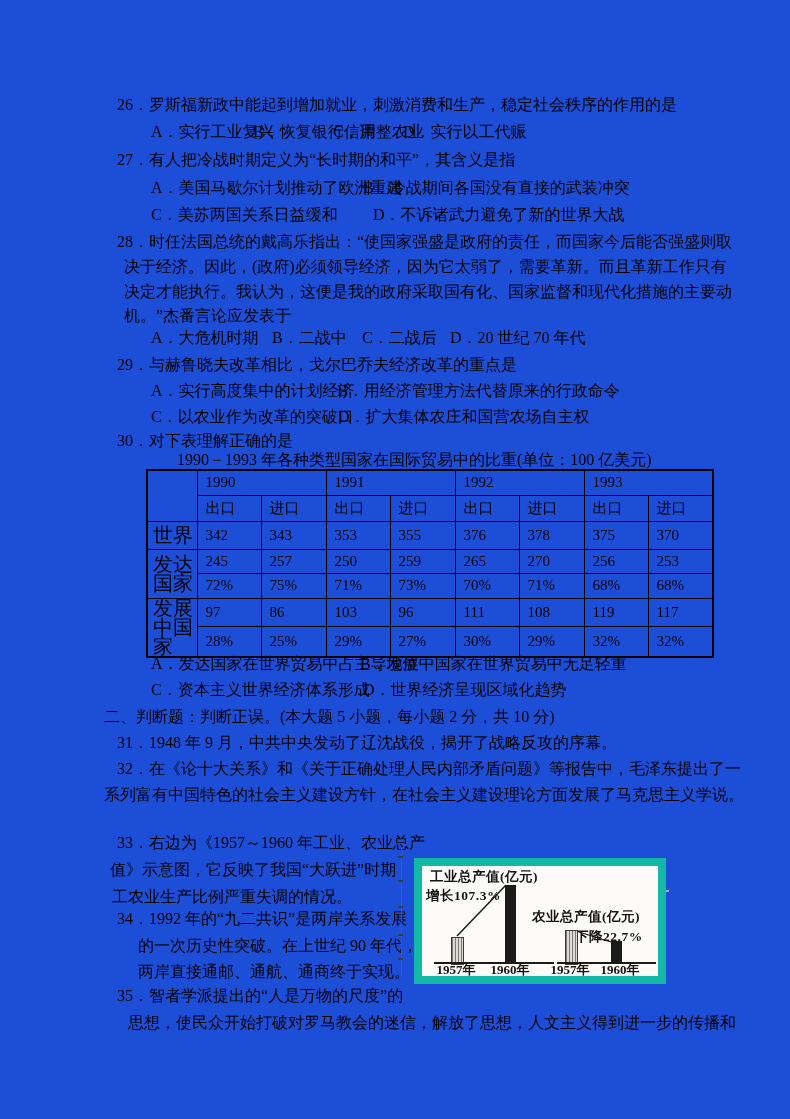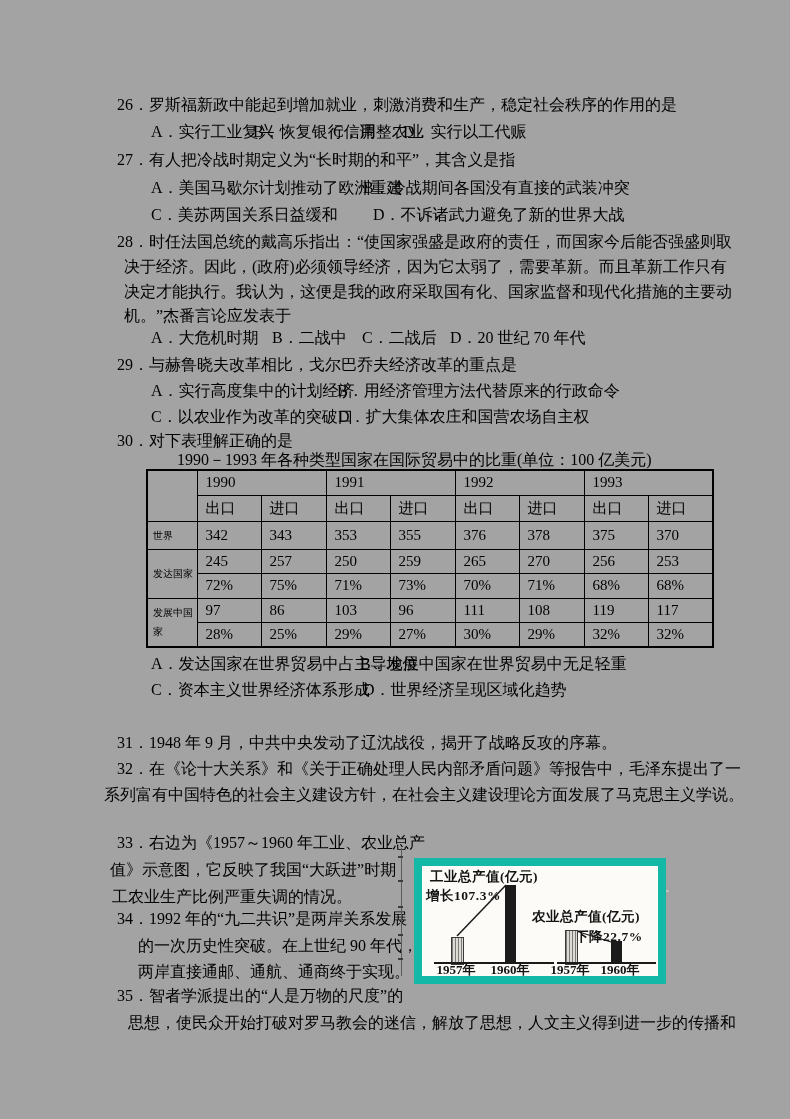--- a/index.html
+++ b/index.html
@@ -1,34 +1,34 @@
 <!DOCTYPE html>
 <html><head>
 <meta charset="utf-8">
 <style>
   html,body{margin:0;padding:0;background:#e8e8e8;}
   .page{
-    position:relative;width:790px;height:1119px;background:#a3a3a3;
+    position:relative;width:790px;height:1119px;background:#1d4ed8;
     font-family:"Liberation Serif","DejaVu Serif",serif;color:#000;overflow:hidden;
     margin:0 auto;
   }
   .ln{position:absolute;font-size:16px;line-height:20px;white-space:pre;}
   .optline{position:absolute;height:20px;width:600px;margin-left:20px;}
   .optline span{position:absolute;top:0;font-size:16px;line-height:20px;white-space:pre;}
   
   .trade-table{
     position:absolute;left:118px;top:469px;width:566px;
     border-collapse:collapse;table-layout:fixed;
     font-size:15px;color:#000;border:2px solid #000;margin-left:28px;
   }
   .trade-table td{
     border:1px solid #000;padding:0 2px 0 8px;vertical-align:middle;
     overflow:hidden;
   }
-  .trade-table .c-label{font-size:10px;line-height:19px;padding-left:5px;}
+  .trade-table .c-label{font-size:20px;line-height:19px;padding-left:5px;}
   .r1{height:25px}.r2{height:26px}.r3{height:28px}
   .r4{height:24px}.r5{height:25px}.r6{height:24px}.r7{height:25px}
   
   .chart{position:absolute;left:398px;top:846px;width:292px;height:132px;}
   .chart-box{
     position:absolute;left:16px;top:12px;width:236px;height:110px;
     border:8px solid #14b8a6;background:#fcfbf8;
   }
   .chart-label{
     position:absolute;font-size:13.5px;font-weight:bold;color:#141414;
@@ -185,20 +185,21 @@
 
   <div class="optline" style="left:131px;top:654px">
     <span style="left:0">A．发达国家在世界贸易中占主导地位</span>
     <span style="left:209px">B．发展中国家在世界贸易中无足轻重</span>
   </div>
   <div class="optline" style="left:131px;top:680px">
     <span style="left:0">C．资本主义世界经济体系形成</span>
     <span style="left:212px">D．世界经济呈现区域化趋势</span>
   </div>
 
+  <div class="ln" style="left:104px;top:707px">二、判断题：判断正误。(本大题 5 小题，每小题 2 分，共 10 分)</div>
 
   <div class="ln" style="left:117px;top:733px">31．1948 年 9 月，中共中央发动了辽沈战役，揭开了战略反攻的序幕。</div>
   <div class="ln" style="left:117px;top:759px">32．在《论十大关系》和《关于正确处理人民内部矛盾问题》等报告中，毛泽东提出了一</div>
   <div class="ln" style="left:104px;top:785px">系列富有中国特色的社会主义建设方针，在社会主义建设理论方面发展了马克思主义学说。</div>
 
   <div class="ln" style="left:117px;top:833px">33．右边为《1957～1960 年工业、农业总产</div>
   <div class="ln" style="left:110px;top:860px">值》示意图，它反映了我国“大跃进”时期</div>
   <div class="ln" style="left:112px;top:887px">工农业生产比例严重失调的情况。</div>
   <div class="ln" style="left:117px;top:909px">34．1992 年的“九二共识”是两岸关系发展</div>
   <div class="ln" style="left:138px;top:936px">的一次历史性突破。在上世纪 90 年代，</div>

